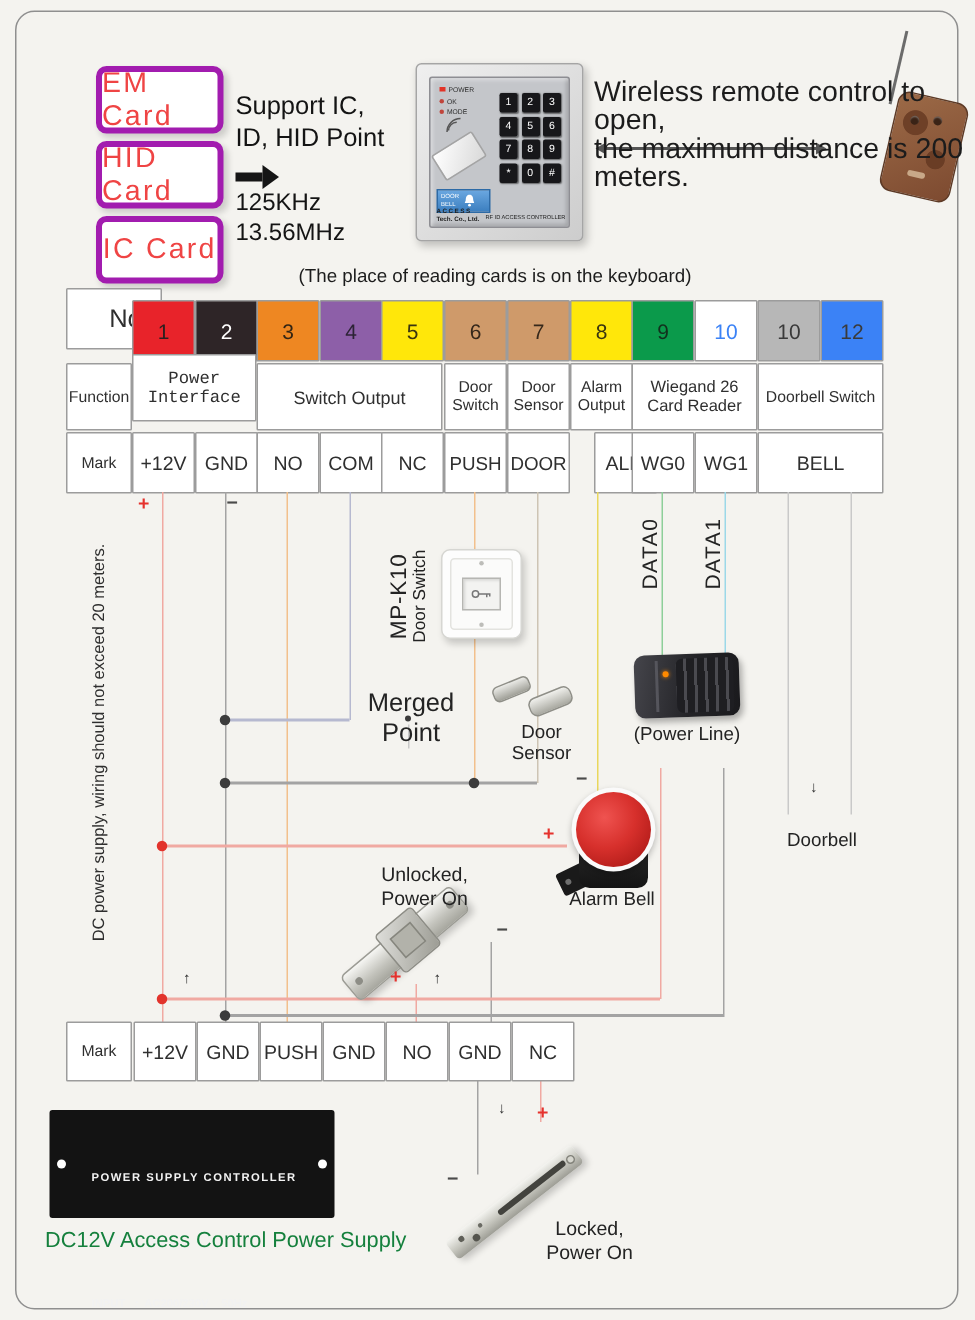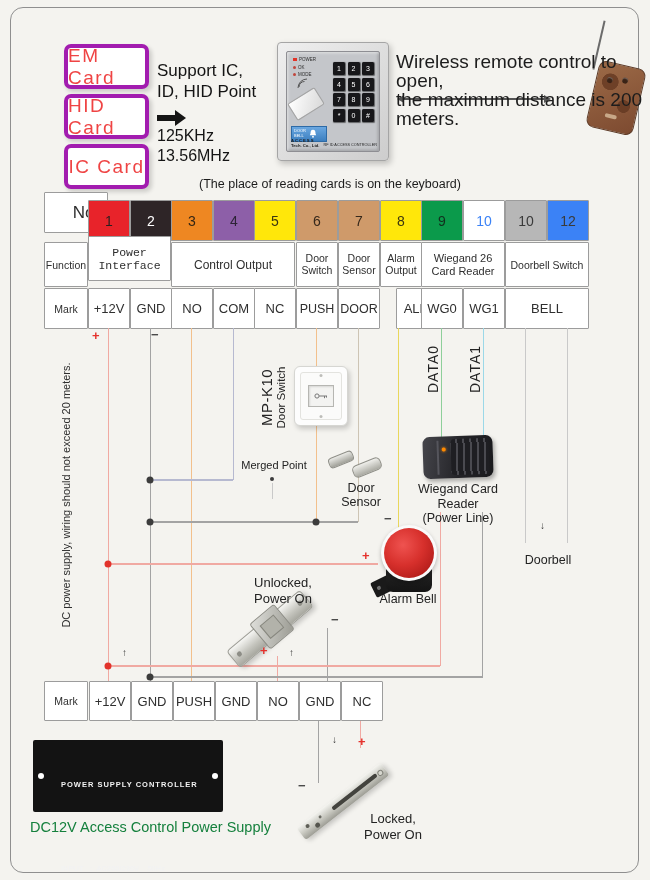--- a/index.html
+++ b/index.html
@@ -149,21 +149,21 @@
   <div class="cell" style="left: 296px; top: 200px; width: 40px; height: 39px; font-size: 14px; background: rgb(207, 154, 106); color: rgb(54, 40, 27);">6</div>
   <div class="cell" style="left: 338px; top: 200px; width: 40px; height: 39px; font-size: 14px; background: rgb(207, 154, 106); color: rgb(54, 40, 27);">7</div>
   <div class="cell" style="left: 380px; top: 200px; width: 40px; height: 39px; font-size: 14px; background: rgb(255, 231, 10); color: rgb(58, 53, 16);">8</div>
   <div class="cell" style="left: 421px; top: 200px; width: 40px; height: 39px; font-size: 14px; background: rgb(11, 154, 75); color: rgb(18, 48, 29);">9</div>
   <div class="cell" style="left: 463px; top: 200px; width: 40px; height: 39px; font-size: 14px; background: rgb(255, 255, 255); color: #3b82f6;">10</div>
   <div class="cell" style="left: 505px; top: 200px; width: 40px; height: 39px; font-size: 14px; background: rgb(183, 183, 183); color: rgb(58, 58, 58);">10</div>
   <div class="cell" style="left: 547px; top: 200px; width: 40px; height: 39px; font-size: 14px; background: #3b82f6; color: rgb(58, 58, 58);">12</div>
 
   <div class="cell" style="left:44px;top:242px;width:42px;height:43px;font-size:10.5px;">Function</div>
   <div class="cell" style="left:88px;top:236px;width:81px;height:43px;font-size:11.5px;font-family:Liberation Mono, monospace;">Power Interface</div>
-  <div class="cell" style="left:171px;top:242px;width:122px;height:43px;font-size:12px;">Control Output</div>
+  <div class="cell" style="left:171px;top:242px;width:122px;height:43px;font-size:12px;">Switch Output</div>
   <div class="cell" style="left:296px;top:242px;width:40px;height:43px;font-size:10.5px;line-height:11.5px;">Door Switch</div>
   <div class="cell" style="left:338px;top:242px;width:40px;height:43px;font-size:10.5px;line-height:11.5px;">Door Sensor</div>
   <div class="cell" style="left:380px;top:242px;width:40px;height:43px;font-size:10.5px;line-height:11.5px;">Alarm Output</div>
   <div class="cell" style="left:421px;top:242px;width:82px;height:43px;font-size:11px;line-height:12.5px;">Wiegand 26 Card Reader</div>
   <div class="cell" style="left:505px;top:242px;width:82px;height:43px;font-size:10.5px;white-space:nowrap;">Doorbell Switch</div>
 
   <div class="cell" style="left:44px;top:288px;width:42px;height:39px;font-size:10.5px;">Mark</div>
   <div class="cell" style="left:88px;top:288px;width:40px;height:39px;font-size:13px;">+12V</div>
   <div class="cell" style="left:130px;top:288px;width:40px;height:39px;font-size:13px;">GND</div>
   <div class="cell" style="left:171px;top:288px;width:40px;height:39px;font-size:13px;">NO</div>
@@ -279,25 +279,24 @@
   <div class="lbl" style="left:-84px;top:489px;width:300px;text-align:center;font-size:11px;color:#2e2e2e;transform:rotate(-90deg);">DC power supply, wiring should not exceed 20 meters.</div>
 
   <div class="lbl" style="left:227px;top:383px;width:90px;text-align:center;transform:rotate(-90deg);">
     <div style="font-size:15px;letter-spacing:.5px;">MP-K10</div>
     <div style="font-size:11.5px;">Door Switch</div>
   </div>
 
   <div class="lbl" style="left:403px;top:361px;width:60px;text-align:center;font-size:14px;letter-spacing:1px;transform:rotate(-90deg);">DATA0</div>
   <div class="lbl" style="left:445px;top:361px;width:60px;text-align:center;font-size:14px;letter-spacing:1px;transform:rotate(-90deg);">DATA1</div>
 
-  <div class="lbl" style="left:234px;top:459px;width:80px;text-align:center;font-size:11px;">Merged Point</div>
+  <div class="lbl" style="left:234px;top:459px;width:80px;text-align:center;font-size:17px;">Merged Point</div>
   <div class="lbl" style="left:326px;top:481px;width:70px;text-align:center;font-size:12.5px;">Door Sensor</div>
 
   <div class="lbl" style="left:406px;top:482px;width:104px;text-align:center;font-size:12.5px;line-height:14.5px;">
-    <div>Wiegand Card Reader</div>
     <div>(Power Line)</div>
   </div>
 
   <div class="lbl" style="left:516px;top:553px;width:64px;text-align:center;font-size:12.5px;">Doorbell</div>
   <div class="lbl" style="left:376px;top:592px;width:64px;text-align:center;font-size:12.5px;">Alarm Bell</div>
 
   <div class="lbl" style="left:230px;top:575px;width:106px;text-align:center;font-size:13px;line-height:15.5px;">
     <div>Unlocked,</div>
     <div>Power On</div>
   </div>

